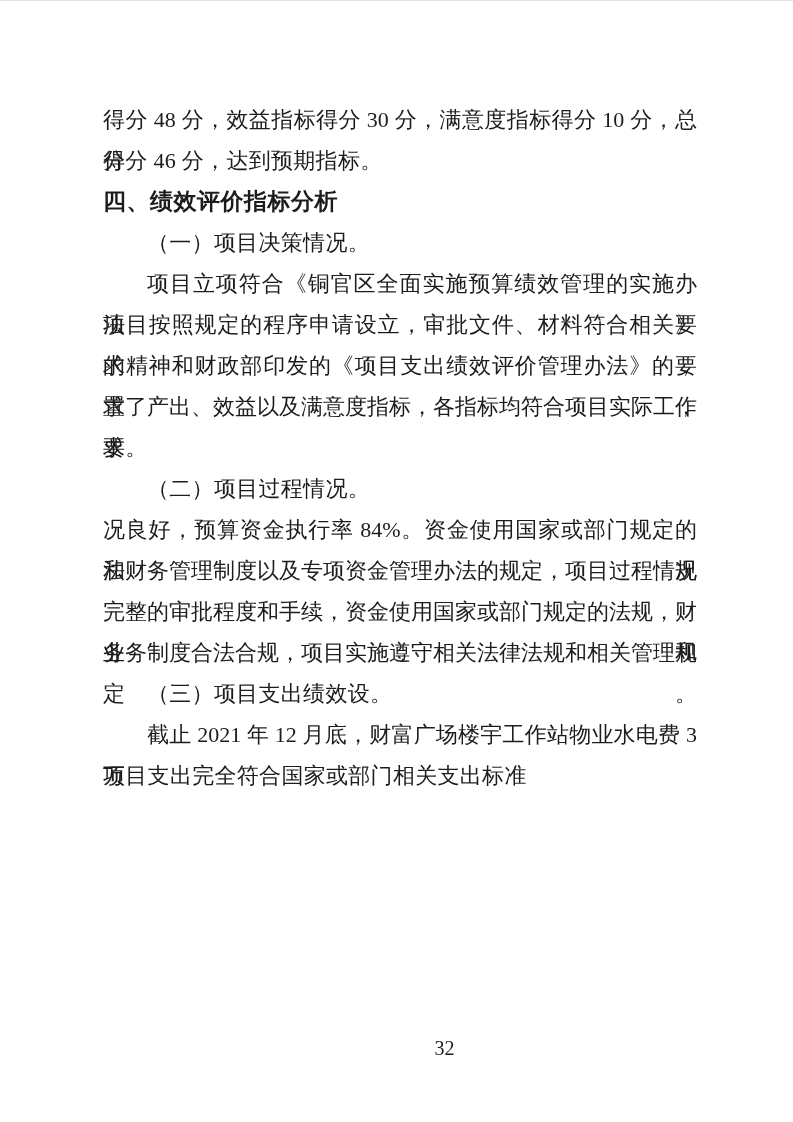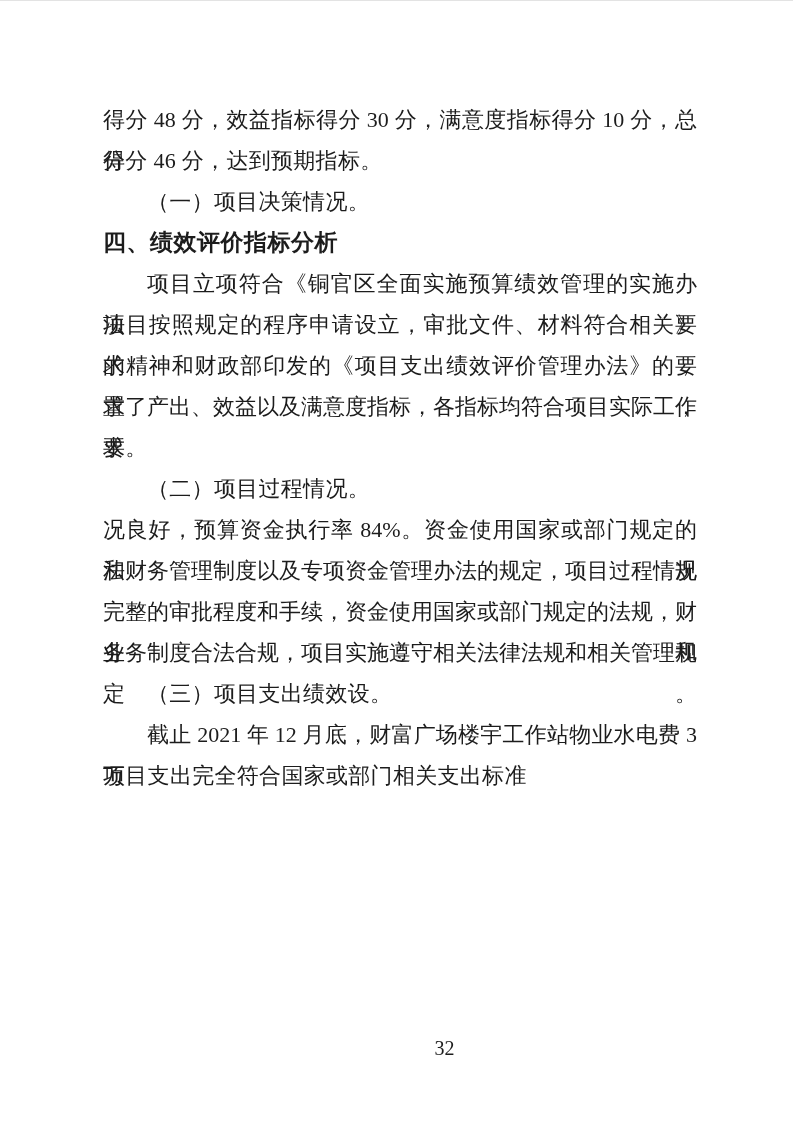--- a/index.html
+++ b/index.html
@@ -58,22 +58,22 @@
     padding-left: 48px;
   }
 </style>
 </head>
 <body>
 
 <div class="page">
   <div class="text-block" id="text-block">
       <div class="line justify">得分 48 分，效益指标得分 30 分，满意度指标得分 10 分，总分</div>
       <div class="line">得分 46 分，达到预期指标。</div>
+      <div class="line heading">四、绩效评价指标分析</div>
       <div class="line indent">（一）项目决策情况。</div>
-      <div class="line heading">四、绩效评价指标分析</div>
       <div class="line indent justify">项目立项符合《铜官区全面实施预算绩效管理的实施办法》</div>
       <div class="line justify">项目按照规定的程序申请设立，审批文件、材料符合相关要求，</div>
       <div class="line justify">的精神和财政部印发的《项目支出绩效评价管理办法》的要求，</div>
       <div class="line justify">置了产出、效益以及满意度指标，各指标均符合项目实际工作要</div>
       <div class="line">求。</div>
       <div class="line indent">（二）项目过程情况。</div>
       <div class="line justify">况良好，预算资金执行率 84%。资金使用国家或部门规定的法规</div>
       <div class="line justify">和财务管理制度以及专项资金管理办法的规定，项目过程情况</div>
       <div class="line justify">完整的审批程度和手续，资金使用国家或部门规定的法规，财务和</div>
       <div class="line justify">业务制度合法合规，项目实施遵守相关法律法规和相关管理规定。</div>

